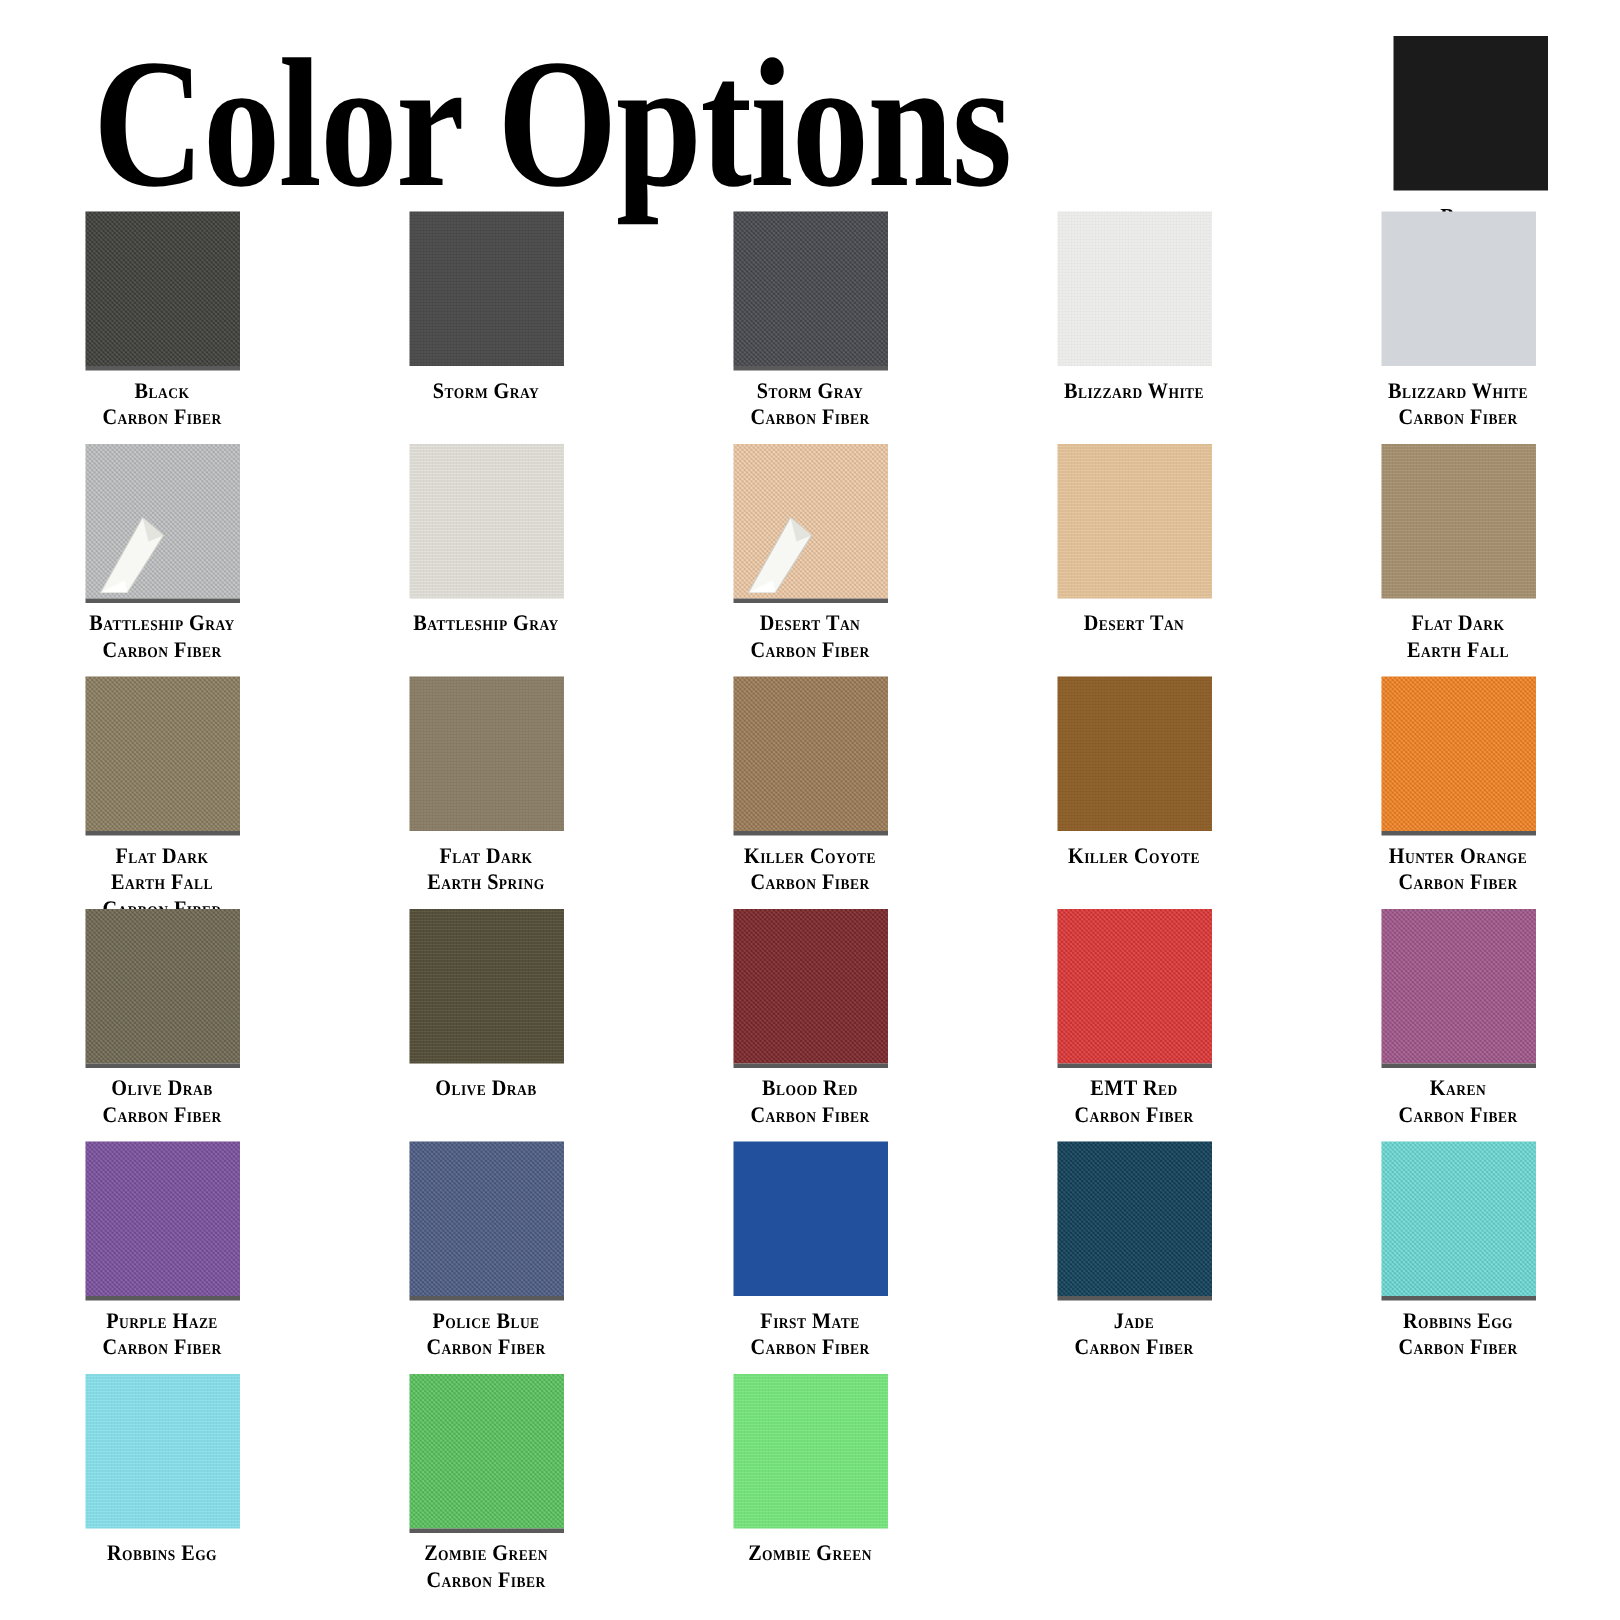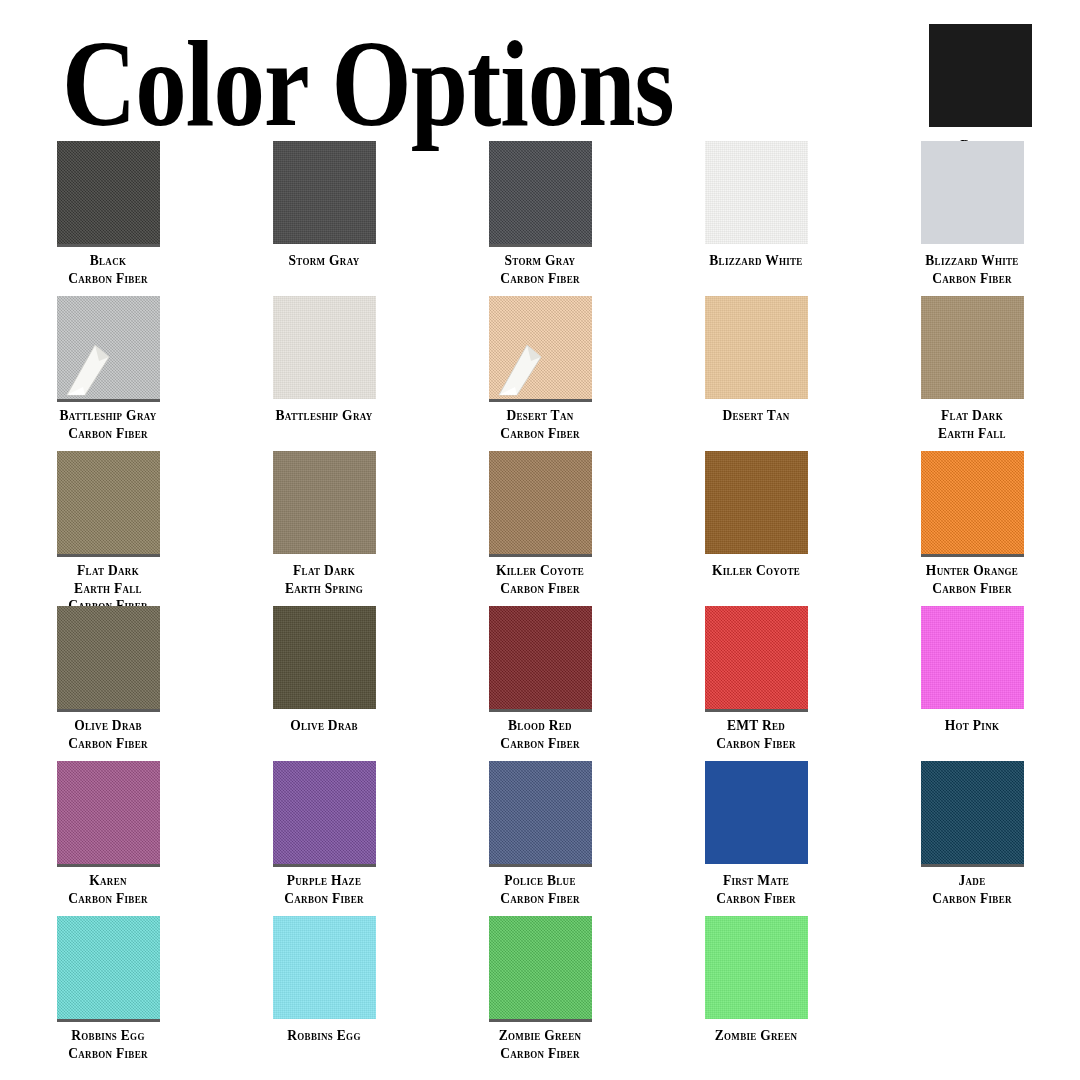--- a/index.html
+++ b/index.html
@@ -270,26 +270,20 @@
       </div>
       <div class="cell">
         <div class="swatch-wrap">
           <div class="swatch cf edge" style="background: rgb(224, 50, 50);"></div>
         </div>
         <div class="label">EMT Red
 Carbon Fiber</div>
       </div>
       <div class="cell">
         <div class="swatch-wrap">
-          <div class="swatch matte" style="background: rgb(248, 104, 236);"></div>
-        </div>
-        <div class="label">Hot Pink</div>
-      </div>
-      <div class="cell">
-        <div class="swatch-wrap">
           <div class="swatch cf edge" style="background: rgb(160, 84, 138);"></div>
         </div>
         <div class="label">Karen
 Carbon Fiber</div>
       </div>
       <div class="cell">
         <div class="swatch-wrap">
           <div class="swatch cf edge" style="background: rgb(122, 78, 158);"></div>
         </div>
         <div class="label">Purple Haze

